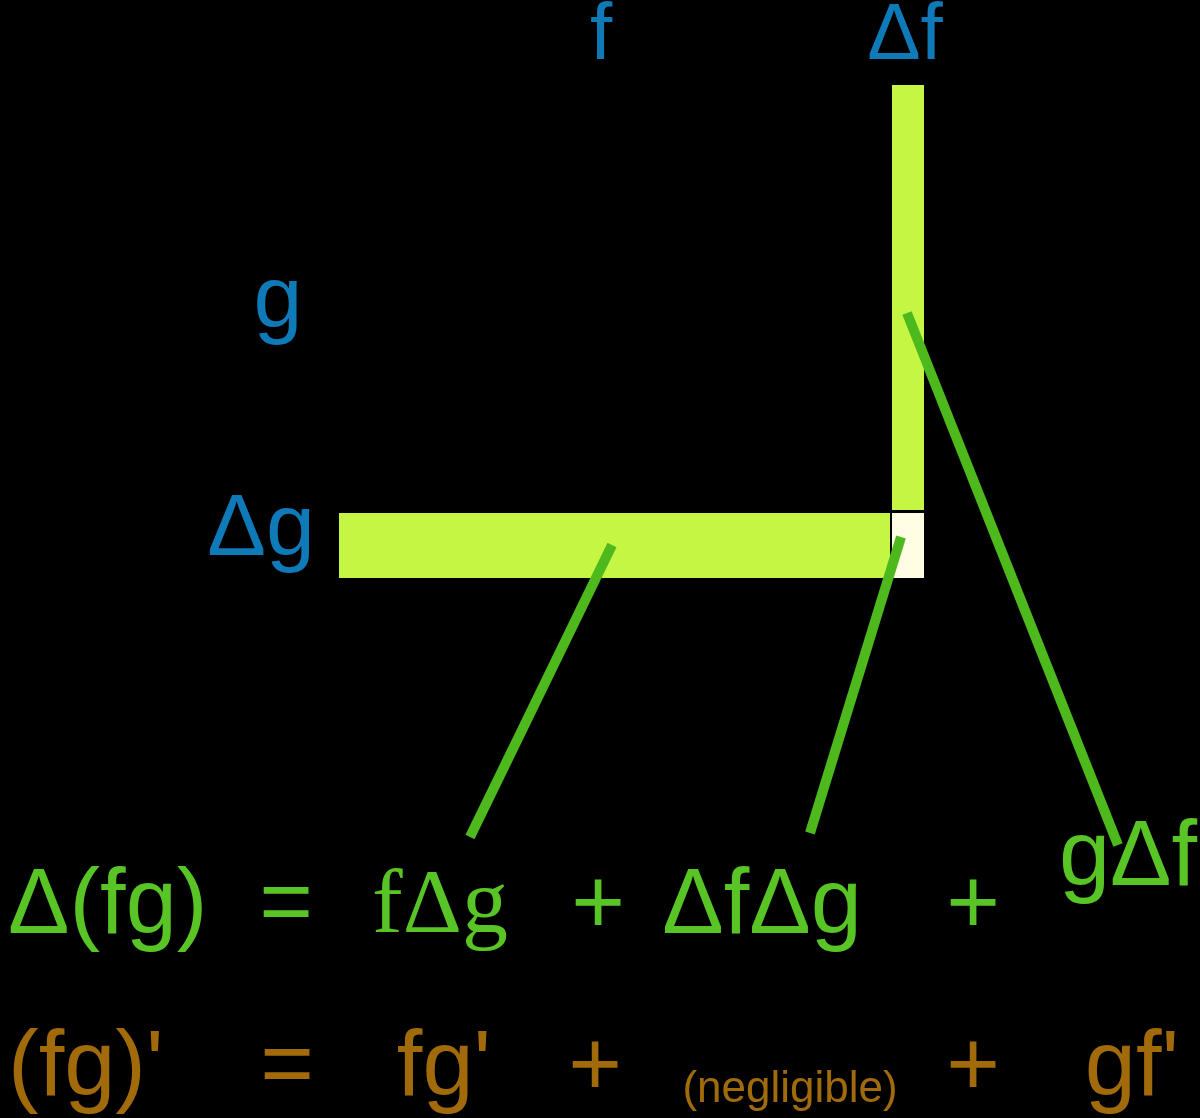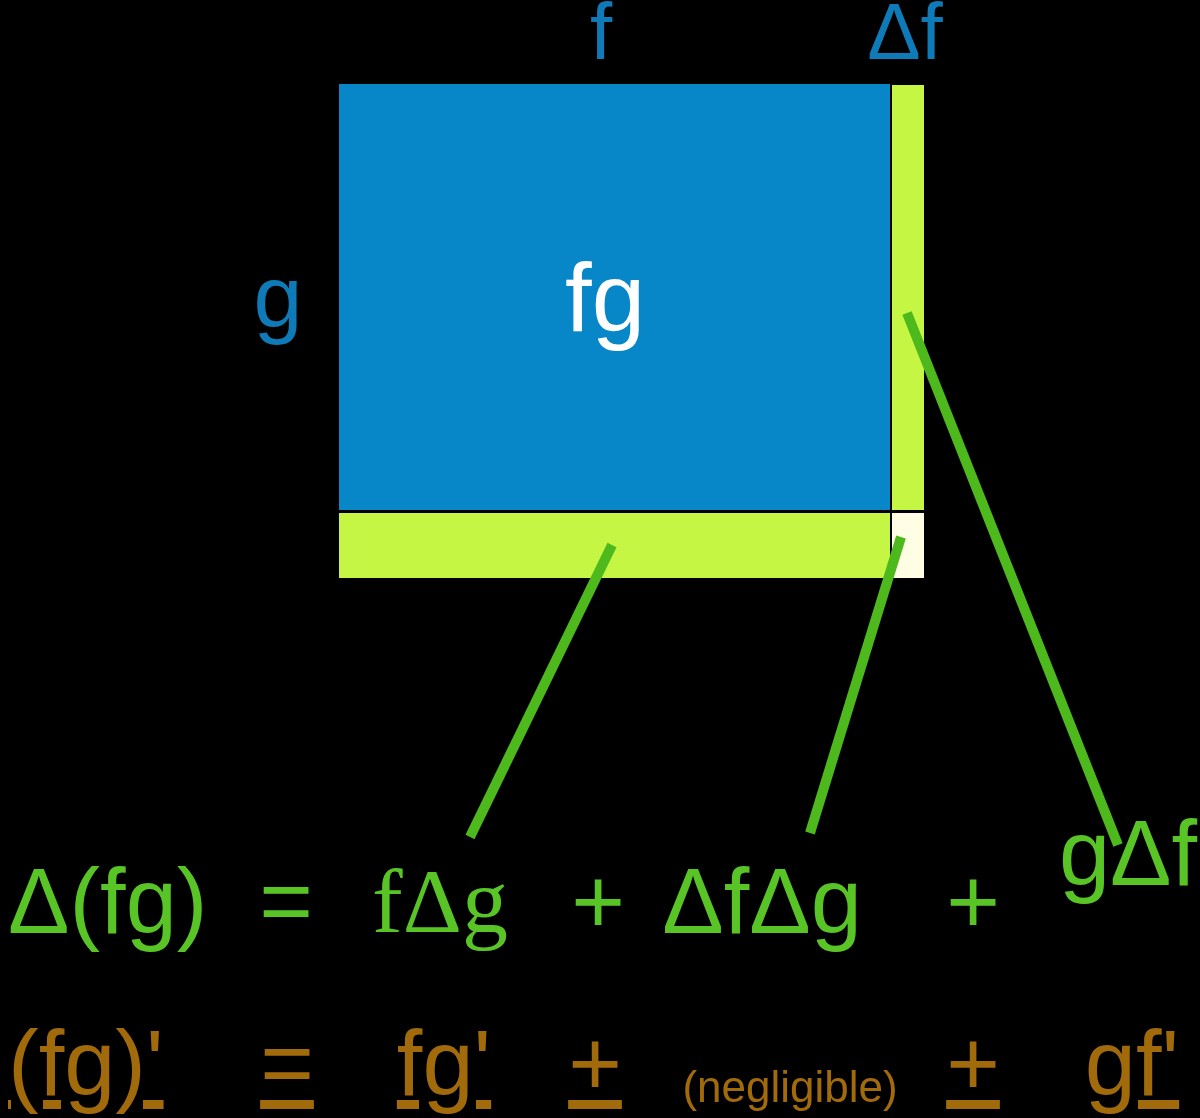--- a/index.html
+++ b/index.html
@@ -25,47 +25,45 @@
   .rect-fg{position:absolute;left:339px;top:84px;width:551px;height:426px;background:var(--rect-blue);}
   .strip-df{position:absolute;left:892px;top:85px;width:32px;height:425px;background:var(--strip-green);}
   .strip-dg{position:absolute;left:339px;top:513px;width:551px;height:65px;background:var(--strip-green);}
   .corner-sq{position:absolute;left:892px;top:513px;width:32px;height:65px;background:var(--corner-cream);}
   
   .lbl{color:var(--label-blue);font-size:80px;}
   .lbl-side{color:var(--label-blue);font-size:88px;}
   .area-lbl{position:absolute;left:266px;top:166px;transform:translateX(-50%);
             color:var(--area-label-white);font-size:96px;line-height:1;}
   .frm-green{color:var(--formula-green);font-size:92px;text-align:center;}
-  .frm-brown{color:var(--formula-brown);font-size:92px;text-decoration:underline;}
+  .frm-brown{color:var(--formula-brown);font-size:92px;}
   .frm-small{color:var(--formula-brown);font-size:44px;}
   .lines-svg{position:absolute;left:0;top:0;}
   .pointer{stroke:var(--line-green);stroke-width:10;}
 </style>
 </head>
 <body>
 
 <div class="stage">
 
-  <div class="rect-fg">
-    <span class="area-lbl">fg</span>
-  </div>
 
   <div class="strip-df"></div>
   <div class="strip-dg"></div>
   <div class="corner-sq"></div>
 
   <svg class="lines-svg" width="1200" height="1118" viewBox="0 0 1200 1118">
     <line class="pointer" x1="612" y1="545" x2="470" y2="837"></line>
     <line class="pointer" x1="901" y1="537" x2="810" y2="833"></line>
     <line class="pointer" x1="907" y1="313" x2="1118" y2="845"></line>
   </svg>
 
   <span class="abs cx lbl" style="left:601px;top:-8px;">f</span>
   <span class="abs cx lbl" style="left:905px;top:-8px;">Δf</span>
   <span class="abs cx lbl-side" style="left:278px;top:253px;">g</span>
+  <span class="abs cx lbl-side" style="left:261px;top:481px;">Δg</span>
 
   <div>
     <span class="abs frm-green" style="left:8px;top:855px;">Δ(fg)</span>
     <span class="abs cx frm-green" style="left:286px;top:855px;">=</span>
     <span class="abs cx frm-green" style="left:440px;top:855px;font-family:Liberation Serif, serif;">fΔg</span>
     <span class="abs cx frm-green" style="left:598px;top:855px;">+</span>
     <span class="abs cx frm-green" style="left:762px;top:855px;">ΔfΔg</span>
     <span class="abs cx frm-green" style="left:973px;top:855px;">+</span>
     <span class="abs cx frm-green" style="left:1128px;top:807px;">gΔf</span>
   </div>

